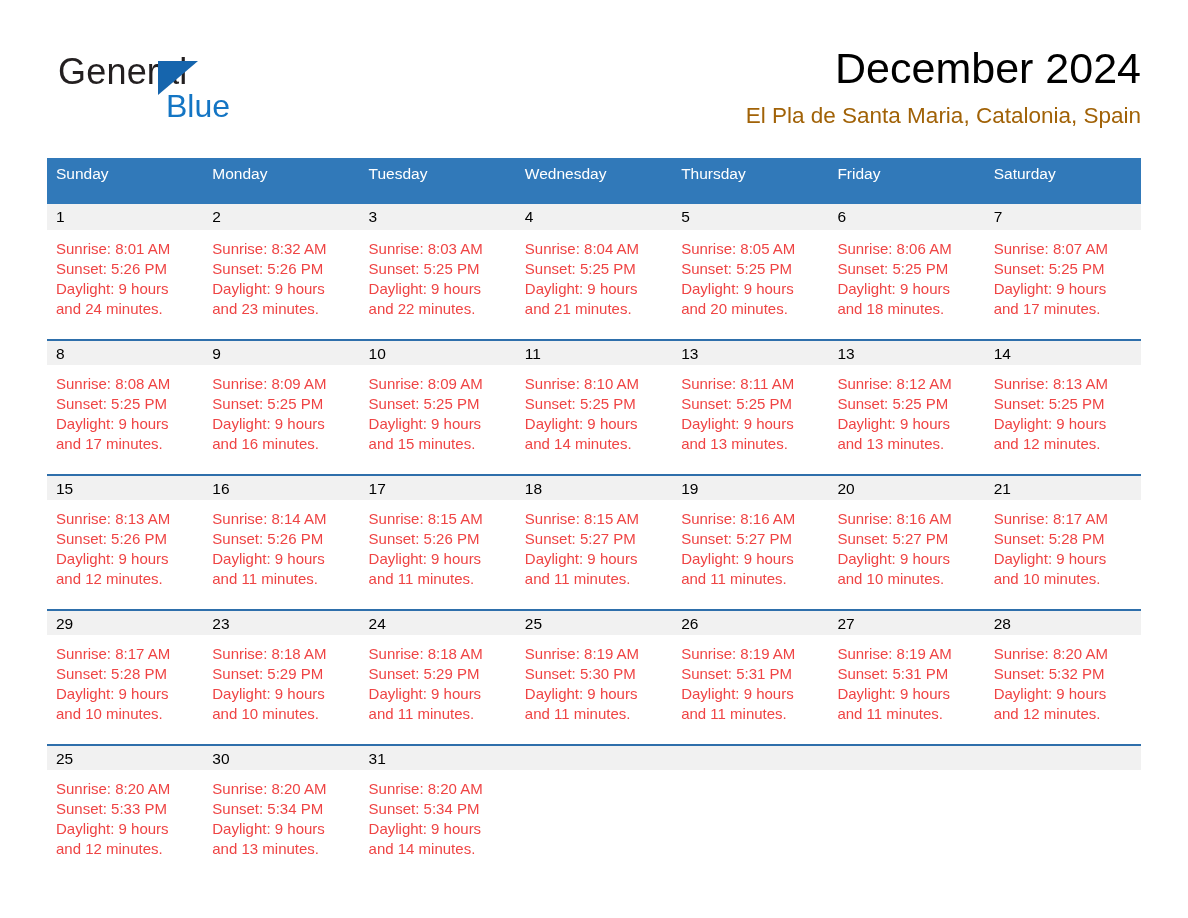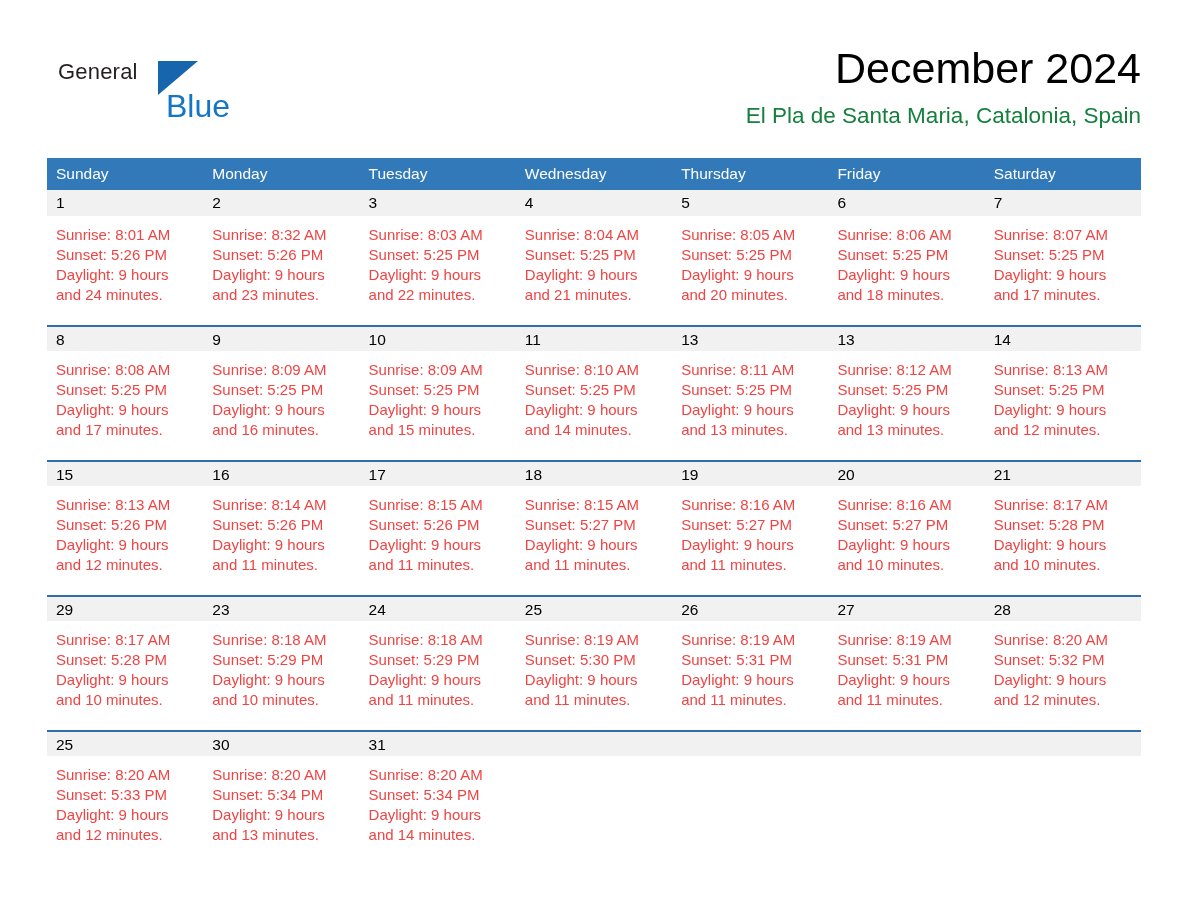--- a/index.html
+++ b/index.html
@@ -33,21 +33,21 @@
     position: absolute;
     left: 11px;
     top: 12px;
     width: 200px;
     height: 78px;
   }
   .logo-general {
     position: absolute;
     left: 0px;
     top: 0px;
-    font-size: 22px;
+    font-size: 36px;
     letter-spacing: 0.2px;
     color: #231f20;
     font-family: "Liberation Sans", sans-serif;
     line-height: 40px;
   }
   .logo-tri {
     position: absolute;
     left: 100px;
     top: 9px;
     width: 0;
@@ -75,21 +75,21 @@
     white-space: nowrap;
     line-height: 56px;
     text-align: center;
   }
   .subtitle {
     position: absolute;
     right: 0px;
     top: 61px;
     font-size: 22.5px;
     font-weight: normal;
-    color: #15803d;
+    color: #a16207;
     white-space: nowrap;
     line-height: 30px;
   }
 
   
   .calendar {
     position: absolute;
     left: 47px;
     top: 158px;
     width: 1094px;
@@ -97,21 +97,21 @@
     table-layout: fixed;
   }
   .calendar col { width: 156.28px; }
 
   thead th {
     background: #3179b9;
     color: #ffffff;
     font-size: 15.5px;
     font-weight: normal;
     text-align: left;
-    padding: 7px 0 7px 9px;
+    padding: 7px 0 21px 9px;
     height: 18px;
     vertical-align: middle;
   }
 
   tbody td {
     vertical-align: top;
     padding: 0;
     border: 0;
   }
 

